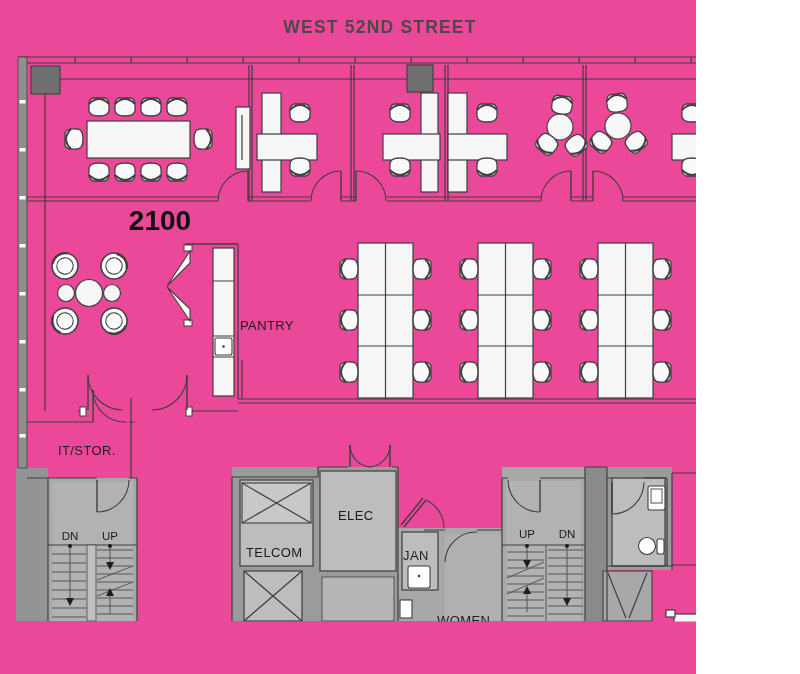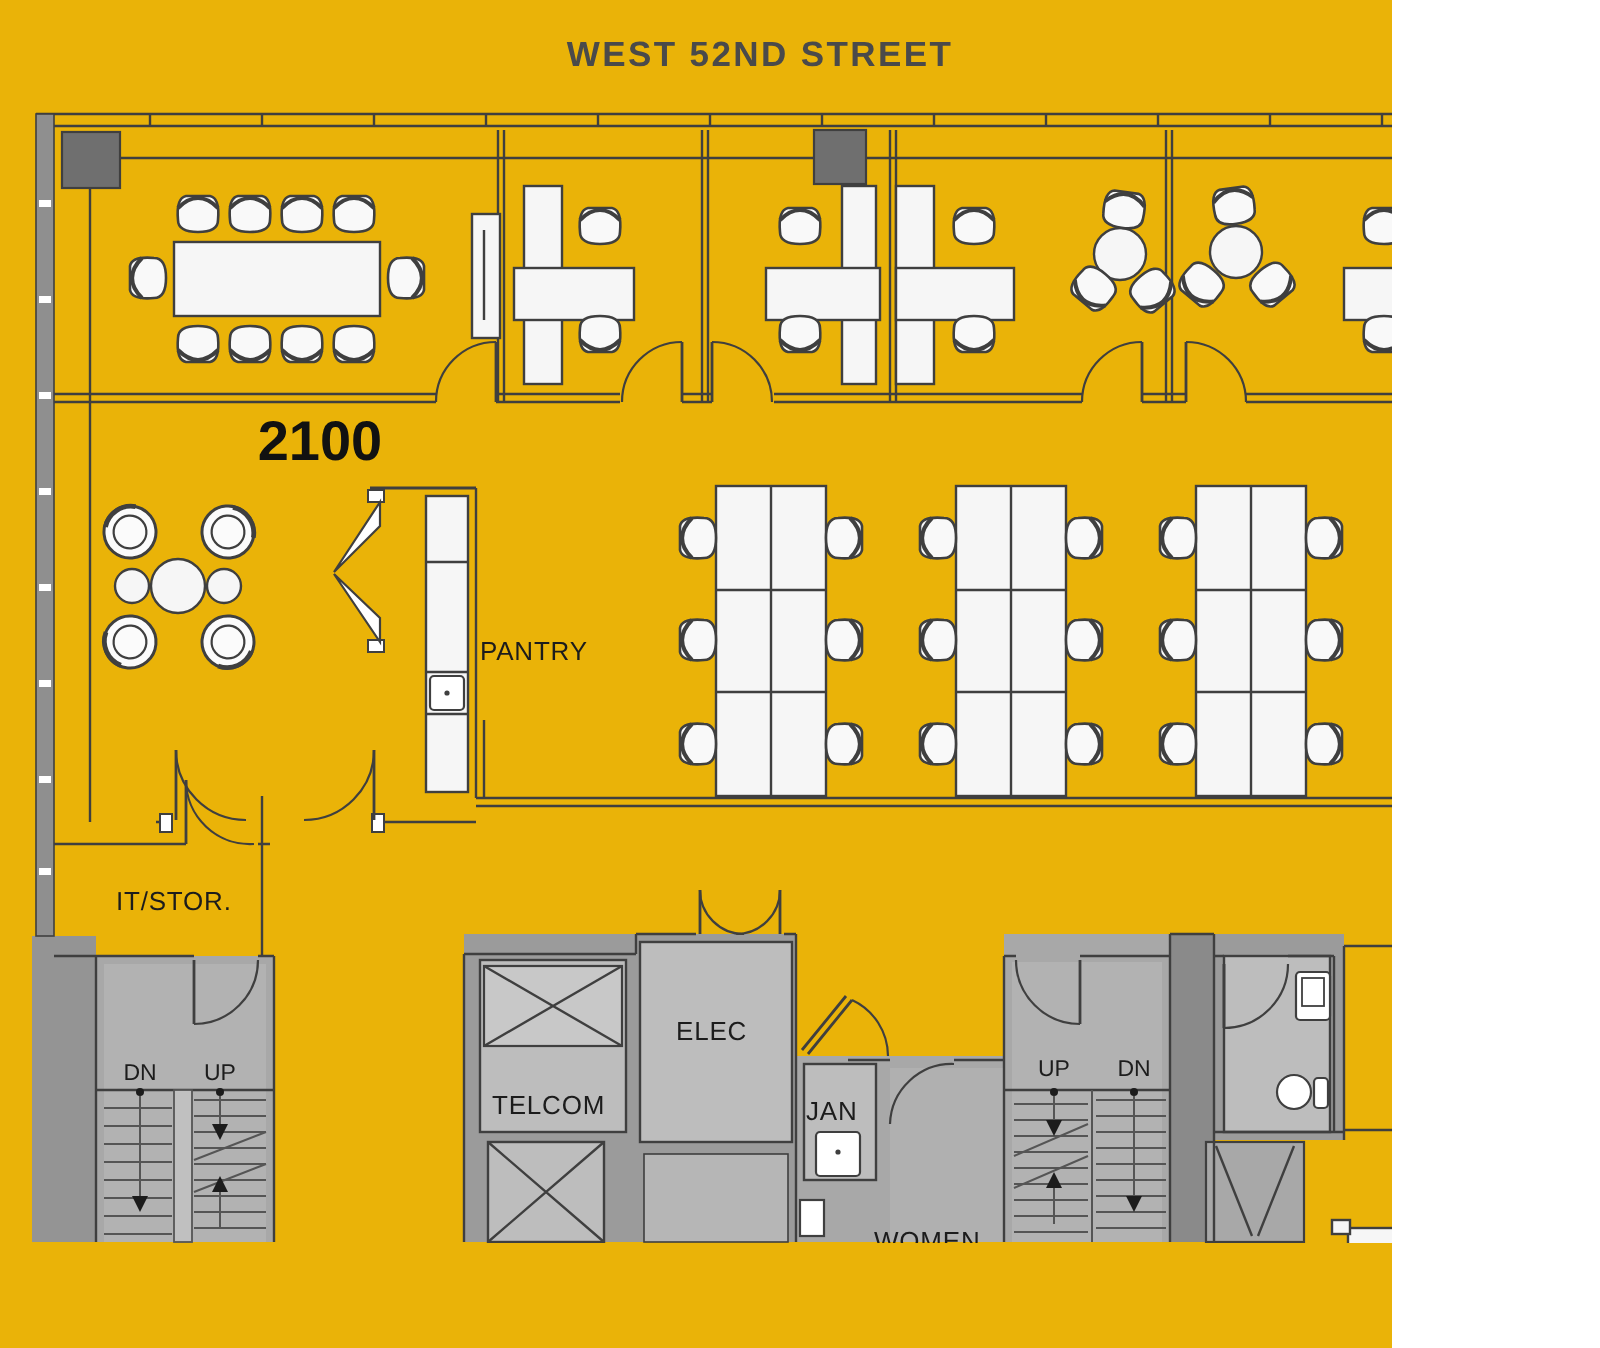--- a/index.html
+++ b/index.html
@@ -1,16 +1,16 @@
 <!DOCTYPE html>
 <html><head>
 <meta charset="utf-8">
 <style>
   html,body{margin:0;padding:0;background:#ffffff;}
-  .page{position:relative;width:696px;height:674px;background:#eab308;overflow:hidden;
+  .page{position:relative;width:696px;height:674px;background:#ec4899;overflow:hidden;
         font-family:"Liberation Sans",sans-serif;}
   svg text{font-family:"Liberation Sans",sans-serif;fill:#1c1c1c;}
   .t-title{font-size:17.5px;font-weight:bold;letter-spacing:1.2px;fill:#4a4a4a;}
   .t-suite{font-size:28px;font-weight:bold;fill:#111;}
   .t-room{font-size:13px;letter-spacing:.4px;}
   .t-small{font-size:11.5px;}
   .t-north{font-size:16px;font-weight:bold;fill:#4a4a4a;}
   .w{stroke:#3f3f3f;stroke-width:1.2;fill:none;}
   .w2{stroke:#3f3f3f;stroke-width:1.6;fill:none;}
   .arc{stroke:#3f3f3f;stroke-width:1.1;fill:none;}

